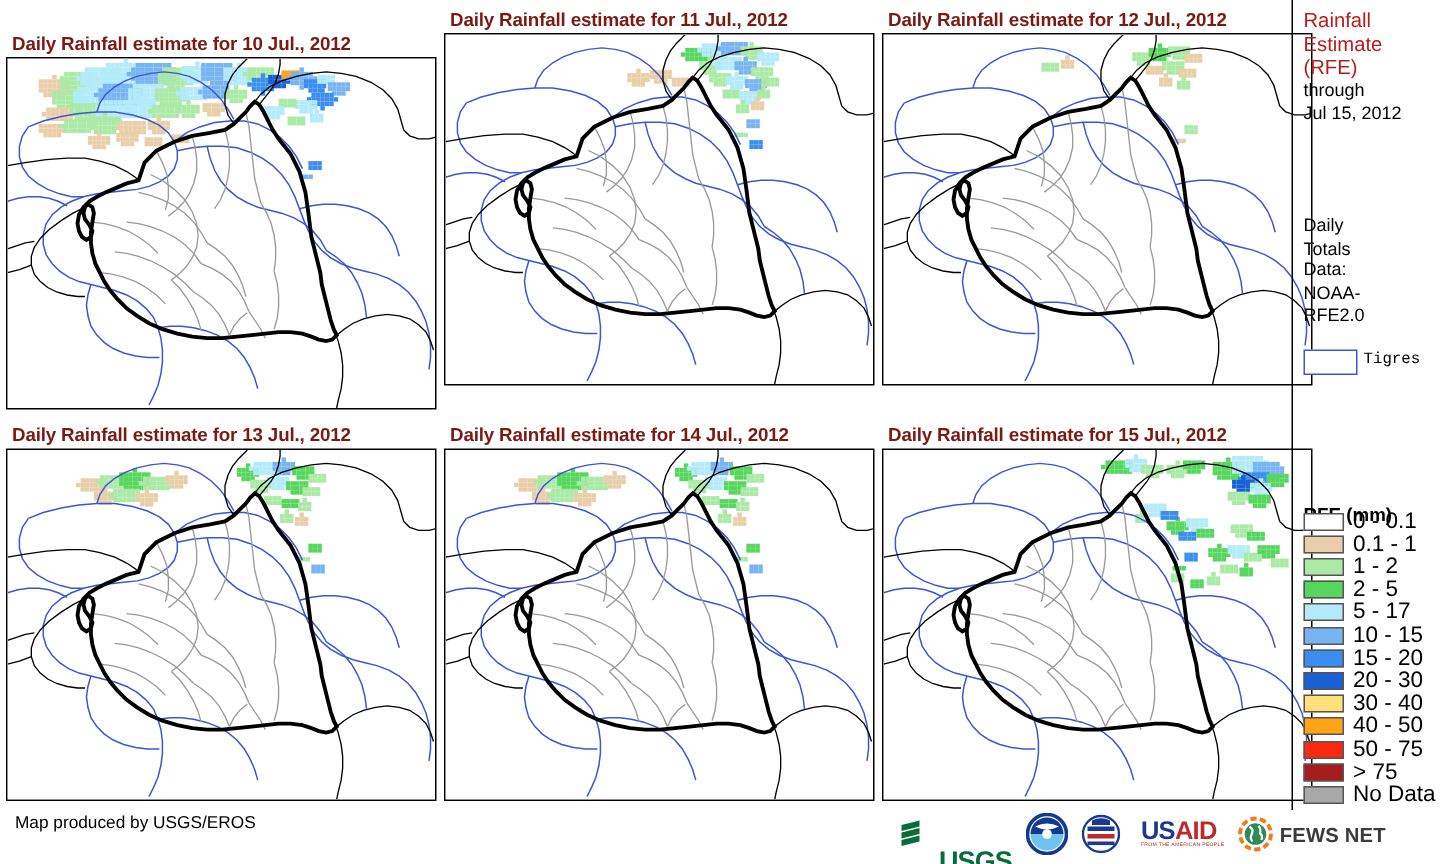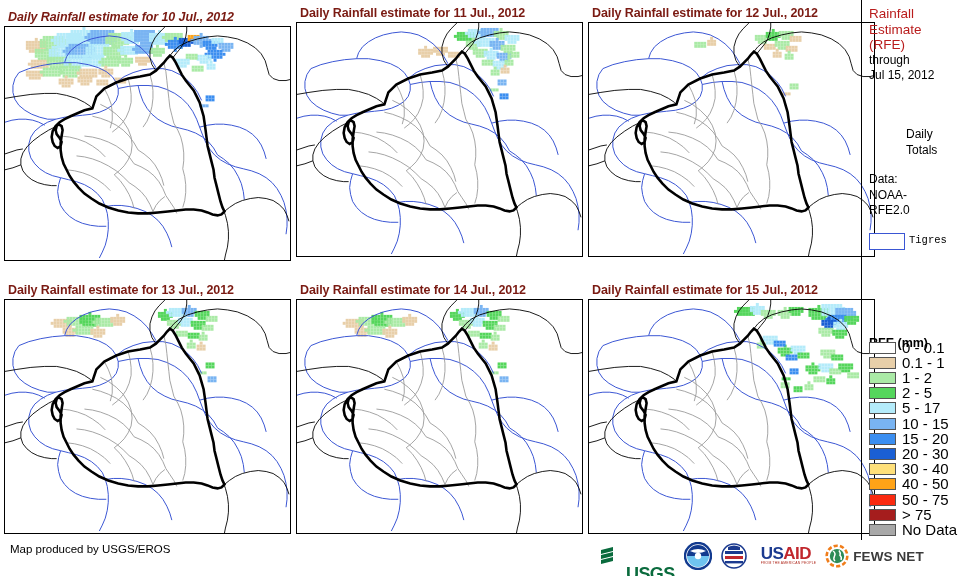--- a/index.html
+++ b/index.html
@@ -154,21 +154,21 @@
     font-size: 13.5px; font-weight: bold; color: #3b3b3b;
     letter-spacing: .1px; margin-left: 4px;
   }
 </style>
 </head>
 <body>
 
 <div id="page">
 
   <div id="panels">
-      <div class="panel" style="left: 4px; top: 8px; font-style: italic;">
+      <div class="panel" style="left: 4px; top: 20px;">
         <div class="panel-title">Daily Rainfall estimate for 10 Jul., 2012</div>
         <div class="map-frame">
           <svg class="map-svg" viewBox="0 0 287 235" preserveAspectRatio="none">
             <rect x="0" y="0" width="287" height="235" fill="#ffffff"></rect>
             <g>
               <rect x="21.0" y="14.0" width="3" height="3" fill="#e8cfa9"></rect>
               <rect x="21.0" y="17.0" width="3" height="3" fill="#e8cfa9"></rect>
               <rect x="21.0" y="20.0" width="3" height="3" fill="#e8cfa9"></rect>
               <rect x="24.0" y="14.0" width="3" height="3" fill="#e8cfa9"></rect>
               <rect x="24.0" y="17.0" width="3" height="3" fill="#e8cfa9"></rect>
@@ -3028,21 +3028,21 @@
     <div class="side-divider"></div>
 
     <div class="side-block" style="top:6px;">
       <div class="side-head">Rainfall</div>
       <div class="side-head">Estimate</div>
       <div class="side-head">(RFE)</div>
       <div class="side-sub">through</div>
       <div class="side-sub">Jul 15, 2012</div>
     </div>
 
-    <div class="side-block" style="top:127px;margin-left:37px;">
+    <div class="side-block" style="top:143px;">
       <div class="side-sub">Daily</div>
       <div class="side-sub">Totals</div>
     </div>
 
     <div class="side-block" style="top:172px;">
       <div class="side-sub">Data:</div>
       <div class="side-sub">NOAA-</div>
       <div class="side-sub">RFE2.0</div>
     </div>
 

